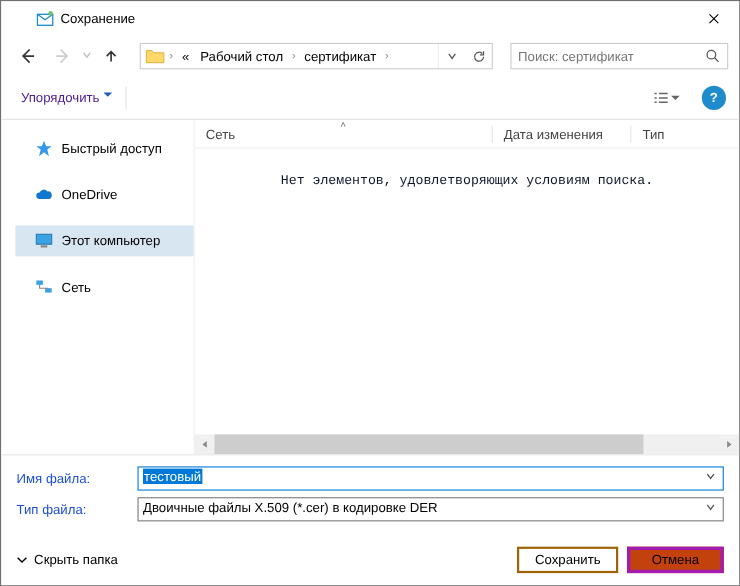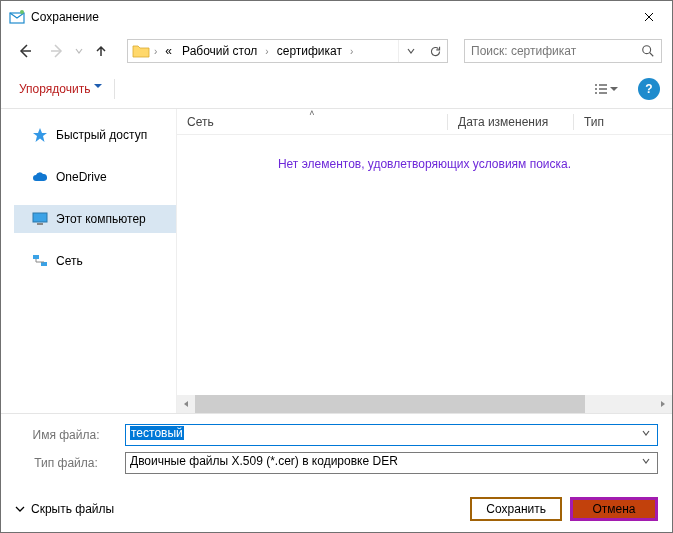--- a/index.html
+++ b/index.html
@@ -1,19 +1,19 @@
 <!DOCTYPE html>
 <html><head>
 <meta charset="utf-8">
 <style>
   * { box-sizing: border-box; margin: 0; padding: 0; font-family: "Segoe UI", Tahoma, sans-serif; font-size: 12px; }
   body { background: #888; }
   .window { width: 673px; height: 533px; background: #fff; border: 1px solid #707070; display: flex; flex-direction: column; }
   
-  .titlebar { height: 32px; display: flex; align-items: center; padding: 0 0 0 8px; }
+  .titlebar { height: 32px; display: flex; align-items: center; padding: 0 0 0 8px; margin-left: 24px; }
   .titlebar .titleicon { width: 16px; height: 16px; margin-right: 6px; color:#1e8bcd;}
   .titlebar .title { flex: 1; }
   .titlebar .winbtn { width: 46px; height: 32px; display:flex; align-items:center; justify-content:center; }
   
   .navrow { height: 36px; display:flex; align-items:center; padding: 0 10px; gap:4px;}
   .navbtn { width:28px; height:28px; display:flex; align-items:center; justify-content:center; color:#555; border-radius:2px;}
   .navbtn.disabled { color:#bbb; }
   .chevsmall { font-size:10px; color:#bbb;}
   .addrwrap { flex:1; display:flex; height:24px; border:1px solid #ccc; margin-left:8px; align-items:center;}
   .addrbar { flex:1; display:flex; align-items:center; padding:0 4px; gap:2px;}
@@ -21,47 +21,47 @@
   .crumb { padding: 0 4px; white-space:nowrap;}
   .crumbsep { color:#888; font-size:10px; padding:0 2px;}
   .addrbtns { display:flex; border-left:1px solid #eee;}
   .addrbtn { width:24px; height:22px; display:flex; align-items:center; justify-content:center; color:#555;}
   .searchwrap { width:198px; height:24px; border:1px solid #ccc; margin-left:12px; display:flex; align-items:center;}
   .searchwrap input { border:none; outline:none; flex:1; padding:0 6px; color:#000; background:transparent;}
   .searchwrap input::placeholder{color:#777;}
   .searchbtn { width:26px; display:flex; align-items:center; justify-content:center; color:#555;}
   
   .toolbar { height:40px; display:flex; align-items:center; padding:0 12px; border-bottom:1px solid #e5e5e5;}
-  .tbtn { color:#b91c1c; padding:4px 6px; display:flex; gap:4px;}
+  .tbtn { color:#4c1d95; padding:4px 6px; display:flex; gap:4px;}
   .tsep { width:1px; height:20px; background:#e2e2e2; margin:0 6px;}
   .spacer { flex:1;}
   .viewbtn { width:40px; height:24px; border:1px solid transparent; display:flex; align-items:center; justify-content:center; gap:2px;}
   .helpbtn { width:22px; height:22px; border-radius:50%; background:#1e8bcd; color:#fff; display:flex; align-items:center; justify-content:center; font-weight:bold; margin-left:12px; font-size:13px;}
   
   .bodyarea { flex:1; display:flex; overflow:hidden; border-bottom:1px solid #e5e5e5;}
   .sidebar { width:162px; padding:12px 0;margin-left:13px; }
   .navitem { height:28px; display:flex; align-items:center; padding:0 10px 0 18px; gap:8px;}
   .navitem.selected { background:#d8e6f2;}
   .navitem .icn { width:16px; height:16px; display:flex; align-items:center; justify-content:center;}
   .navgap { height:14px;}
   .main { flex:1; display:flex; flex-direction:column; border-left:1px solid #eee;}
   .colhdr { height:26px; display:flex; align-items:center; border-bottom:1px solid #eee; position:relative;}
   .col { padding:0 10px; color:#444; height:100%; display:flex; align-items:center;}
   .col.sort { position:relative;}
   .sortarrow { position:absolute; top:-1px; left:50%; transform:translateX(-50%); font-size:9px; color:#666;}
   .colsep { width:1px; height:16px; background:#e5e5e5;}
-  .empty { flex:1; text-align:center; padding-top:22px; color:#6d28d9;}
+  .empty { flex:1; text-align:center; padding-top:22px; color:#0f172a;font-family:Liberation Mono, monospace;}
   .hscroll { height:18px; background:#f0f0f0; display:flex; align-items:center;}
   .hscroll .arrow{ width:18px; height:18px; display:flex; align-items:center; justify-content:center; color:#777;}
   .hscroll .track{ flex:1; background:#f0f0f0; height:18px; position:relative;}
   .hscroll .thumb{ position:absolute; left:0; top:0; width:85%; height:100%; background:#cdcdcd;}
   
   .fields { padding:10px 14px 6px; }
   .frow { display:flex; align-items:center; margin-bottom:6px;}
-  .flabel { width:110px; text-align:center; padding-right:8px; color:#737373;}
+  .flabel { width:110px; text-align:left; padding-right:8px; color:#1d4ed8;}
   .combo { flex:1; height:22px; border:1px solid #7a7a7a; display:flex; align-items:center; padding:0 2px 4px 4px; position:relative;}
   .combo.strong { border-color:#0078d7;}
   .combo .sel { flex:1; }
   .dropbtn { width:18px; height:18px; display:flex; align-items:center; justify-content:center; color:#555;}
   .seltext { background:#0078d7; color:#fff; padding:0 1px;}
   
   .btnrow { height:46px; display:flex; align-items:center; padding:0 14px;}
   .hidefolders { display:flex; align-items:center; gap:6px; color:#000;}
   .pushbtn { height:24px; min-width:88px; padding:0 14px; border:3px solid #a21caf; background:#c2410c; display:flex; align-items:center; justify-content:center; margin-left:8px;}
   .pushbtn.primary { border:2px solid #a16207; background:#fff;}
@@ -272,21 +272,21 @@
           </div>
       </div>
     </div>
   </div>
 
   <div class="btnrow">
     <div class="hidefolders">
       <svg width="10" height="10" viewBox="0 0 10 10">
           <path d="M1 3 L5 7 L9 3" fill="none" stroke="#000" stroke-width="1.3"></path>
         </svg>
-      <span>Скрыть файлы</span>
+      <span>Скрыть папка</span>
     </div>
     <div class="spacer"></div>
     <div class="pushbtn primary">
         <span>Сохранить</span>
       </div>
     <div class="pushbtn">
         <span>Отмена</span>
       </div>
   </div>
 

